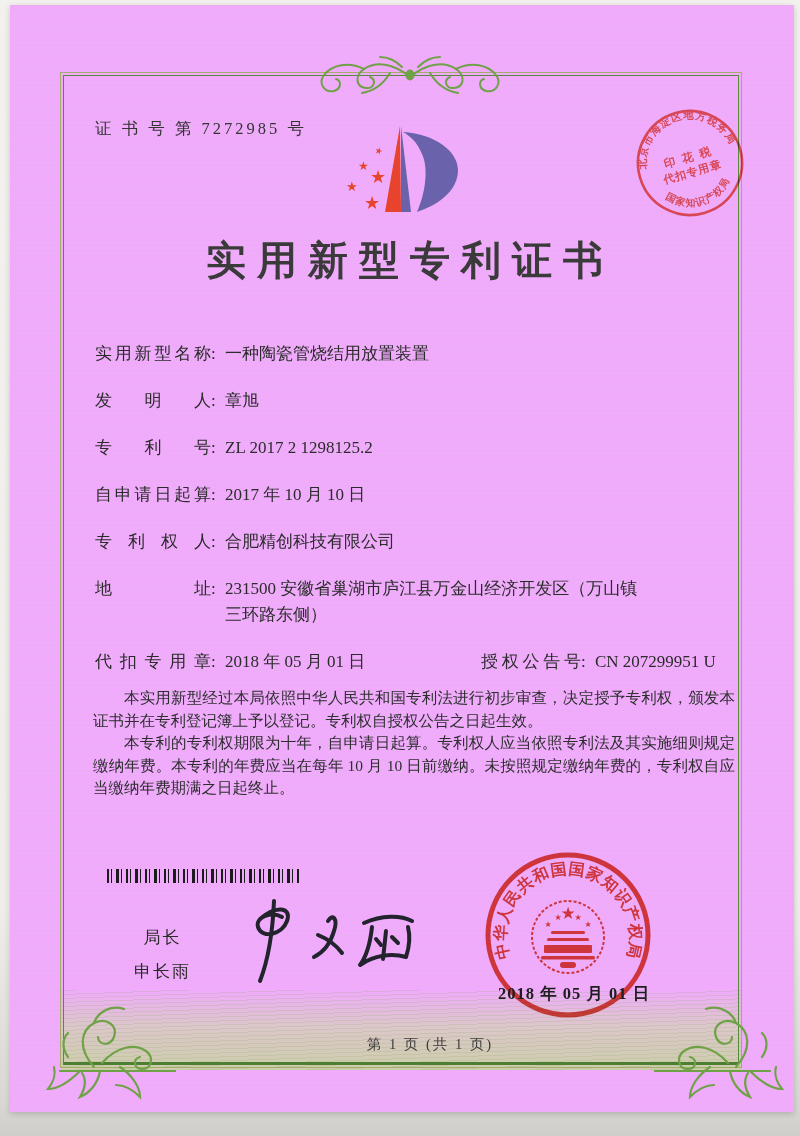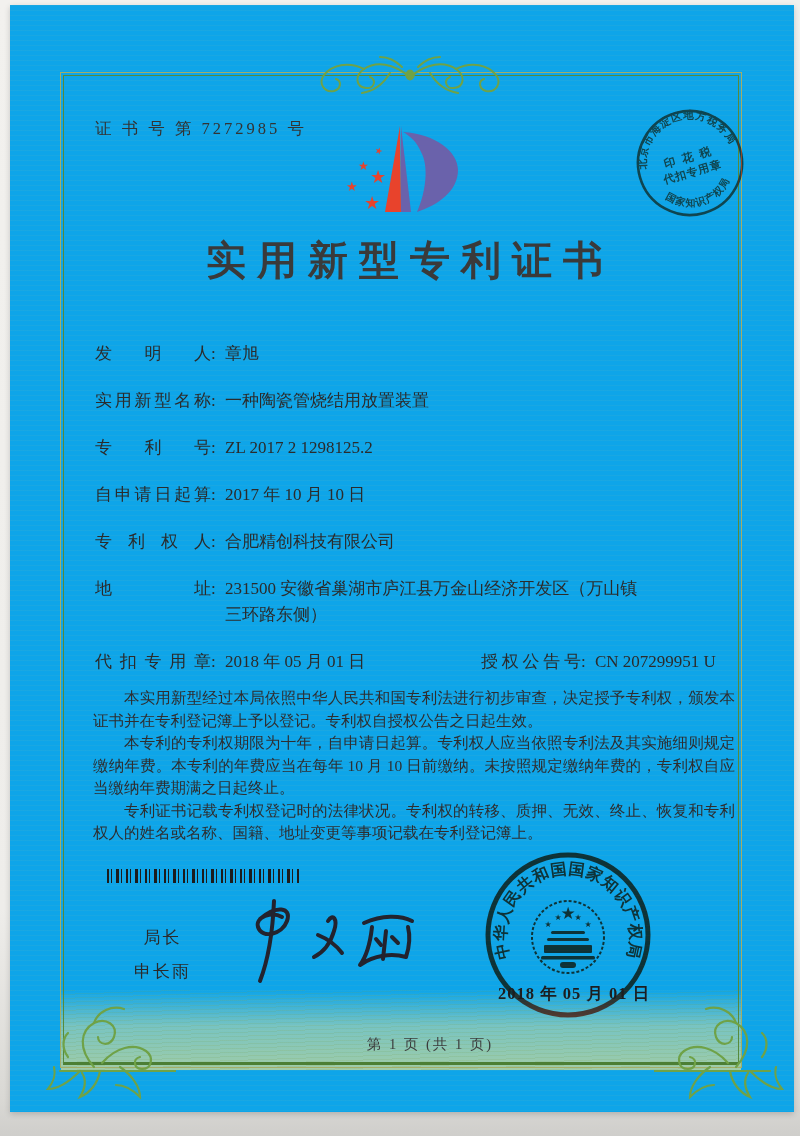--- a/index.html
+++ b/index.html
@@ -3,21 +3,21 @@
 <meta charset="utf-8">
 <style>
   html,body{margin:0;padding:0;}
   body{
     width:800px;height:1136px;position:relative;overflow:hidden;
     background:linear-gradient(180deg,#f2f1ee 0%,#eeedea 80%,#d9d8d4 97%,#cfcecb 100%);
     font-family:"Liberation Serif","DejaVu Serif",serif;color:#2b2b2b;
   }
   .paper{
     position:absolute;left:10px;top:5px;right:6px;bottom:24px;
-    background:#0ea5e9;
+    background:#f0abfc;
     box-shadow:0 2px 6px rgba(0,0,0,.18);
   }
   .paper::before{content:"";position:absolute;inset:0;
     background:repeating-linear-gradient(180deg,rgba(175,195,135,.07) 0 1px,transparent 1px 5px);}
   .band-bottom{
     position:absolute;left:51px;top:985px;width:680px;height:80px;z-index:1;
     background:
       repeating-linear-gradient(178deg,rgba(120,160,80,.16) 0 1px,transparent 1px 4px),
       linear-gradient(180deg,rgba(210,225,170,0) 0%,rgba(205,221,163,.55) 45%,rgba(196,214,152,.8) 100%);
   }
@@ -134,24 +134,24 @@
       </text>
       <text x="0" y="-2" text-anchor="middle" font-size="11.5" font-weight="600" letter-spacing="2">印 花 税</text>
       <text x="0" y="13" text-anchor="middle" font-size="11" font-weight="600" letter-spacing="1">代扣专用章</text>
     </g>
   </svg>
 
   <div class="abs title">实用新型专利证书</div>
 
   <div class="abs fields">
     <div class="frow">
+      <span class="flabel">实用新型名称</span><span class="fcolon">:</span><span class="fvalue">一种陶瓷管烧结用放置装置</span>
+    </div>
+    <div class="frow">
       <span class="flabel">发明人</span><span class="fcolon">:</span><span class="fvalue">章旭</span>
-    </div>
-    <div class="frow">
-      <span class="flabel">实用新型名称</span><span class="fcolon">:</span><span class="fvalue">一种陶瓷管烧结用放置装置</span>
     </div>
     <div class="frow">
       <span class="flabel">专利号</span><span class="fcolon">:</span><span class="fvalue">ZL 2017 2 1298125.2</span>
     </div>
     <div class="frow">
       <span class="flabel">自申请日起算</span><span class="fcolon">:</span><span class="fvalue">2017 年 10 月 10 日</span>
     </div>
     <div class="frow">
       <span class="flabel">专利权人</span><span class="fcolon">:</span><span class="fvalue">合肥精创科技有限公司</span>
     </div>
@@ -163,21 +163,20 @@
       <span class="flabel">代扣专用章</span><span class="fcolon">:</span><span class="fvalue">2018 年 05 月 01 日</span>
       <span class="grant-no">
         <span class="glabel">授权公告号</span><span class="fcolon">:</span><span class="fvalue">CN 207299951 U</span>
       </span>
     </div>
   </div>
 
   <div class="abs body-text">
     <p>本实用新型经过本局依照中华人民共和国专利法进行初步审查，决定授予专利权，颁发本证书并在专利登记簿上予以登记。专利权自授权公告之日起生效。</p>
     <p>本专利的专利权期限为十年，自申请日起算。专利权人应当依照专利法及其实施细则规定缴纳年费。本专利的年费应当在每年 10 月 10 日前缴纳。未按照规定缴纳年费的，专利权自应当缴纳年费期满之日起终止。</p>
-    <p>专利证书记载专利权登记时的法律状况。专利权的转移、质押、无效、终止、恢复和专利权人的姓名或名称、国籍、地址变更等事项记载在专利登记簿上。</p>
   </div>
 
   <div class="abs barcode"></div>
 
   <div class="abs director">
     <div>局长</div>
     <div>申长雨</div>
   </div>
 
   <svg class="abs signature" width="200" height="95" viewBox="0 0 200 95">

